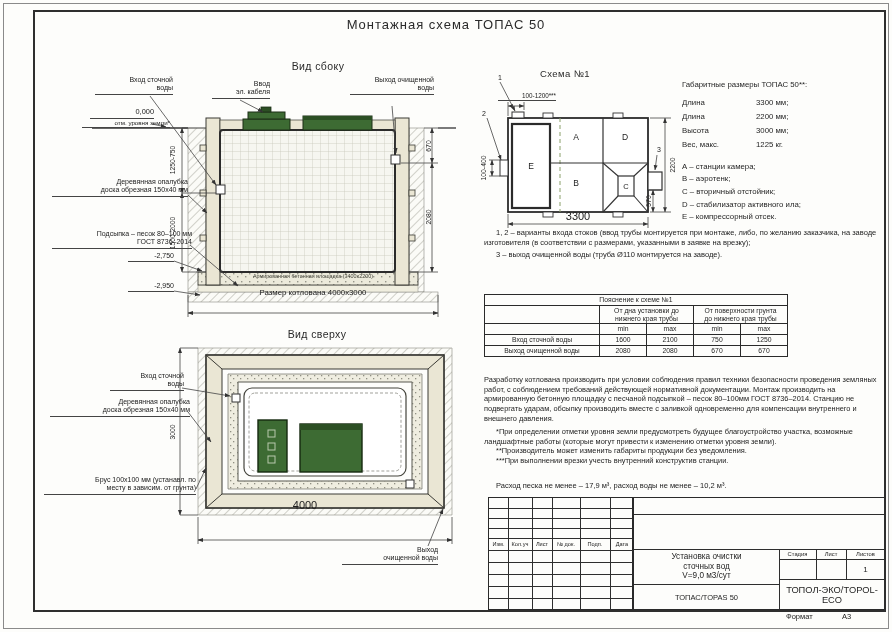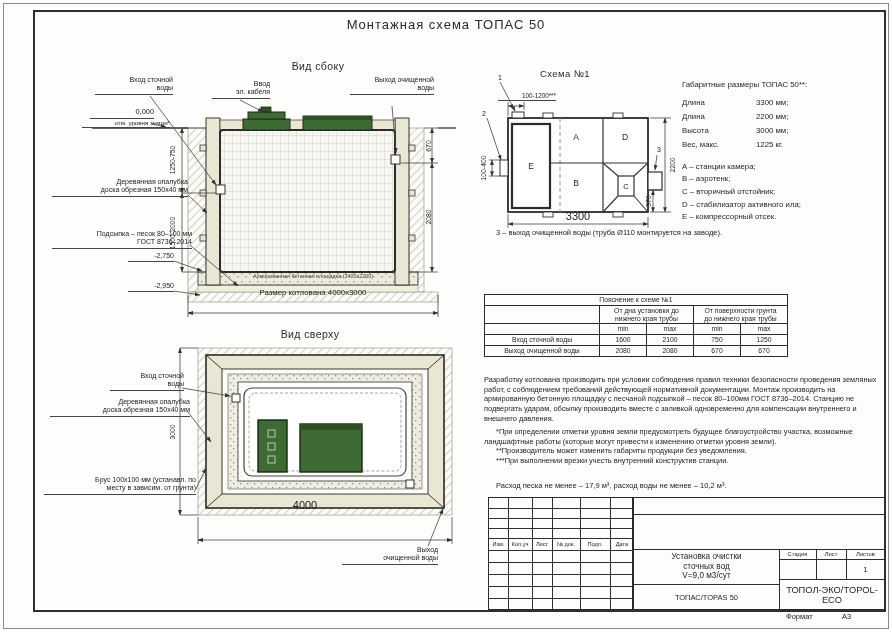--- a/index.html
+++ b/index.html
@@ -223,21 +223,21 @@
       <line x1="140" y1="190" x2="158" y2="190"></line>
       <line x1="140" y1="23" x2="140" y2="190" marker-start="url(#tv-arr)" marker-end="url(#tv-arr)"></line>
     </g>
     <g stroke="#444" stroke-width="0.8">
       <line x1="158" y1="192" x2="158" y2="219"></line>
       <line x1="412" y1="192" x2="412" y2="219"></line>
       <line x1="158" y1="215" x2="412" y2="215" marker-start="url(#tv-arr)" marker-end="url(#tv-arr)"></line>
     </g>
   </svg>
 
-  <div class="abs vtitle" style="left:250px;top:328px;width:120px">Вид сверху</div>
+  <div class="abs vtitle" style="left:257px;top:328px;width:120px">Вид сверху</div>
   <div class="abs callout" style="left:110px;top:372px;width:74px">Вход сточной
 воды</div>
   <div class="abs callout" style="left:50px;top:398px;width:140px">Деревянная опалубка
 доска обрезная 150х40 мм</div>
   <div class="abs callout" style="left:44px;top:476px;width:152px">Брус 100х100 мм (устанавл. по
 месту в зависим. от грунта)</div>
   <div class="abs callout" style="left:342px;top:546px;width:96px">Выход
 очищенной воды</div>
   <div class="vdim" style="left:172px;top:432px">3000</div>
   <div class="hdim" style="left:305px;top:505px">4000</div>
@@ -330,20 +330,21 @@
     <div class="legend">
       <div>А – станции камера;</div>
       <div>В – аэротенк;</div>
       <div>С – вторичный отстойник;</div>
       <div>D – стабилизатор активного ила;</div>
       <div>Е – компрессорный отсек.</div>
     </div>
   </div>
 
   <div class="notes">
+    <p>1, 2 – варианты входа стоков (ввод трубы монтируется при монтаже, либо, по желанию заказчика, на заводе изготовителя (в соответствии с размерами, указанными в заявке на врезку);</p>
     <p>3 – выход очищенной воды (труба Ø110 монтируется на заводе).</p>
   </div>
 
   <table class="ptable">
     <tbody>
         <tr>
           <td colspan="5">Пояснение к схеме №1</td>
         </tr>
     <tr>
       <td class="lab"></td>

